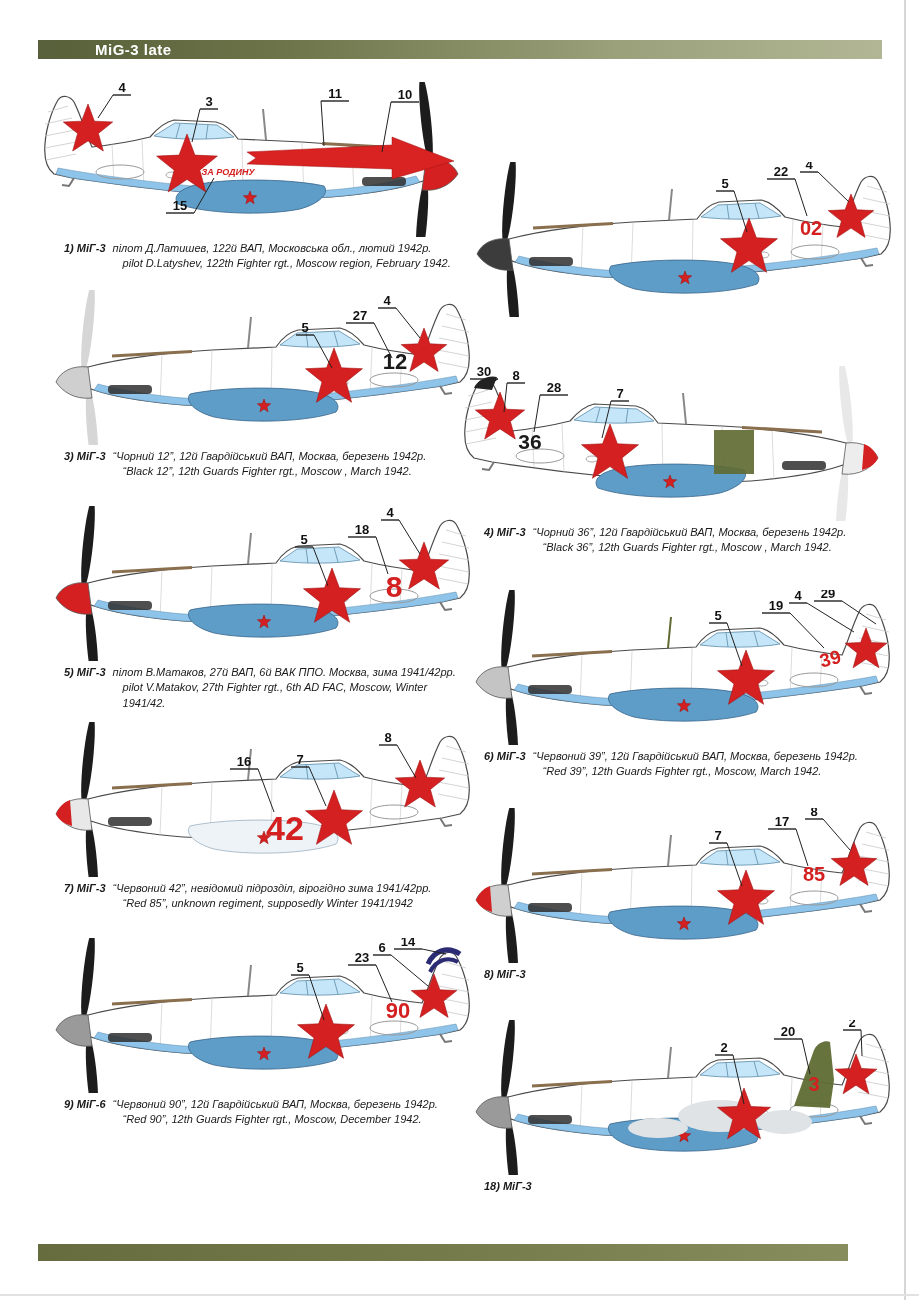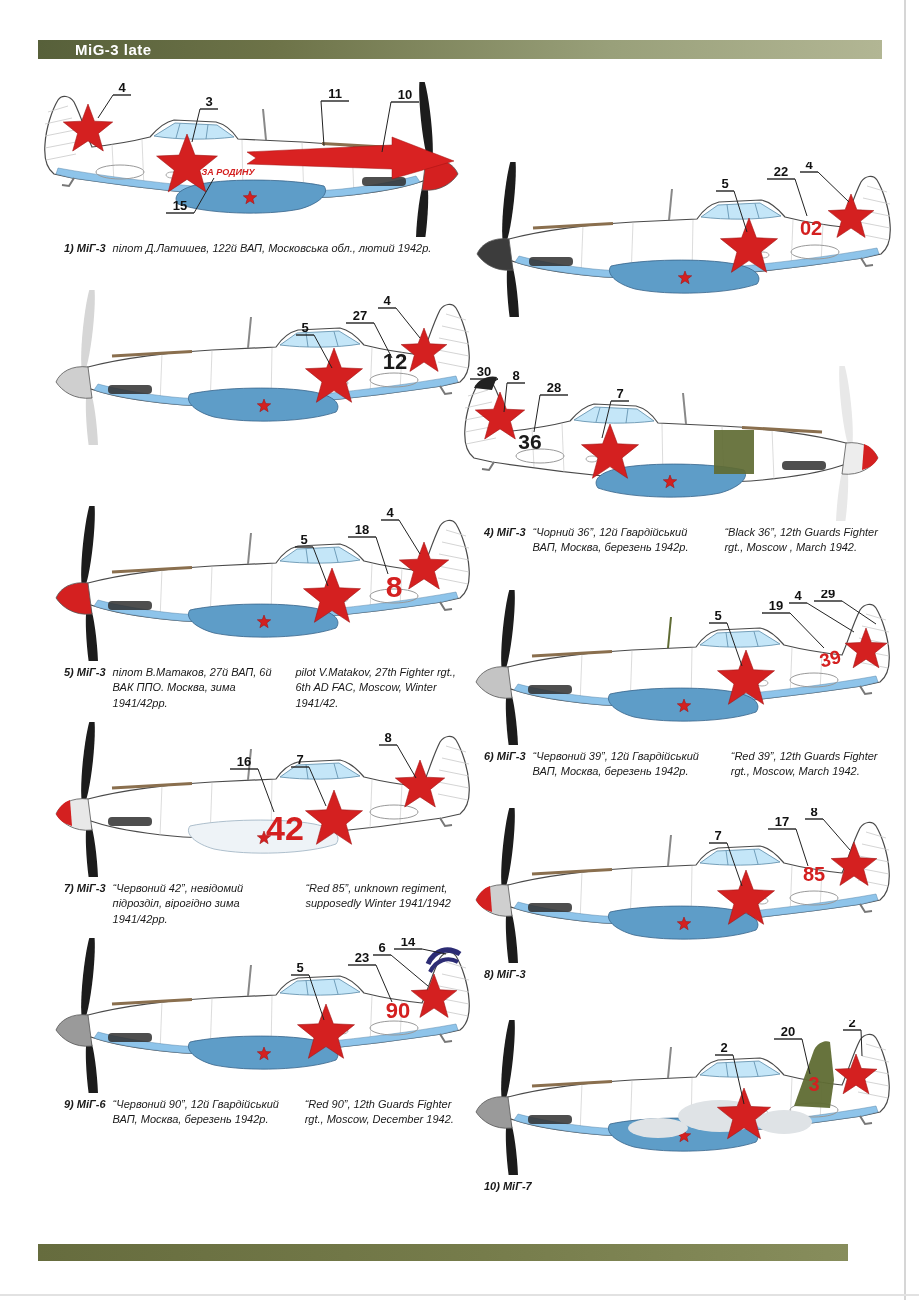--- a/index.html
+++ b/index.html
@@ -7,39 +7,39 @@
     width:919px;height:1300px;position:relative;background:#ffffff;
     font-family:"Liberation Sans",sans-serif;overflow:hidden;
   }
   .topbar{
     position:absolute;left:38px;top:40px;width:844px;height:19px;
     background:linear-gradient(90deg,#57603a 0%,#6d7348 28%,#99a07a 68%,#b2b694 100%);
     display:flex;align-items:center;
   }
   .topbar-title{
     color:#ffffff;font-weight:bold;font-size:15px;letter-spacing:.5px;
-    padding-left:37px;font-family:"Liberation Sans",sans-serif;
+    padding-left:57px;font-family:"Liberation Sans",sans-serif;
   }
   .bottombar{
     position:absolute;left:38px;top:1244px;width:810px;height:17px;
     background:linear-gradient(90deg,#666c3e 0%,#767c4b 55%,#878d5c 100%);
   }
   .brand{
     position:absolute;right:10px;top:1px;color:#ffffff;font-weight:bold;
     font-size:11px;letter-spacing:3px;line-height:13px;
     border-top:1.5px solid #fff;border-bottom:1.5px solid #fff;padding:0 5px;
     font-family:Liberation Mono, monospace;
   }
   .figure{position:absolute;width:434px;}
   .caption{
     display:flex;gap:7px;margin-top:0;padding-left:22px;padding-right:4px;
     font-style:italic;font-size:11px;line-height:1.4;color:#1a1a1a;
   }
   .cap-label{font-weight:bold;white-space:nowrap;}
-  .cap-lines{display:flex;flex-direction:row;}
+  .cap-lines{display:flex;flex-direction:column;}
   .cap-en{padding-left:10px;}
   .edge-right{position:absolute;right:13px;top:0;width:2px;height:1300px;background:#d6d6d6;}
   .edge-bottom{position:absolute;left:0;top:1294px;width:919px;height:2px;background:#e2e2e2;}
 </style>
 </head>
 <body>
 
 <div class="topbar">
   <span class="topbar-title">MiG-3 late</span>
 </div>
@@ -97,20 +97,21 @@
           <g>
     <line x1="152" y1="131" x2="172" y2="96" stroke="#222" stroke-width="1"></line>
     <line x1="124" y1="131" x2="152" y2="131" stroke="#222" stroke-width="1.4"></line>
     <text x="138" y="128" text-anchor="middle" font-size="13" font-weight="bold" fill="#111" font-family="Liberation Sans, sans-serif">15</text>
   </g>
         </g>
       </svg><div class="caption">
        <span class="cap-label">1) МіГ-3</span>
        <span class="cap-lines">
          <span class="cap-ua">пілот Д.Латишев, 122й ВАП, Московська обл., лютий 1942р.</span>
+         <span class="cap-en">pilot D.Latyshev, 122th Fighter rgt., Moscow region, February 1942.</span>
        </span>
      </div></div>
     <div class="figure" style="left: 463px; top: 162px;"><svg viewBox="0 0 430 155" width="430" height="155">
         <g>
           <g>
     <ellipse cx="46" cy="38" rx="5" ry="45" fill="#1c1c1c" transform="rotate(6 46 38)"></ellipse>
     <ellipse cx="50" cy="140" rx="5" ry="42" fill="#1c1c1c" transform="rotate(-5 50 140)"></ellipse>
           </g>
           <path d="M20,92 C30,84 38,79 46,77 C80,68 130,62 170,60 L234,57 C240,48 248,42 256,40 L298,38 C308,40 316,48 322,55 C342,60 362,63 380,65 C386,52 390,36 398,20 C402,14 410,12 414,18 C420,28 426,46 427,62 C428,74 426,86 418,92 L400,96 C360,102 320,107 280,111 C230,116 170,118 130,114 C100,111 70,106 52,100 C40,96 30,94 20,92 Z" fill="#ffffff" stroke="#4a4a4a" stroke-width="1.2"></path>
           <path d="M120,63 L118,114 M170,60.5 L168,116 M230,58 L229,114 M330,57.5 L328,107 M360,62 L358,101" stroke="#c4c4c4" stroke-width="0.6" fill="none"></path>
@@ -188,21 +189,27 @@
     <line x1="332" y1="33" x2="350" y2="68" stroke="#222" stroke-width="1"></line>
     <line x1="304" y1="33" x2="332" y2="33" stroke="#222" stroke-width="1.4"></line>
     <text x="318" y="30" text-anchor="middle" font-size="13" font-weight="bold" fill="#111" font-family="Liberation Sans, sans-serif">27</text>
   </g>
           <g>
     <line x1="354" y1="18" x2="378" y2="48" stroke="#222" stroke-width="1"></line>
     <line x1="336" y1="18" x2="354" y2="18" stroke="#222" stroke-width="1.4"></line>
     <text x="345" y="15" text-anchor="middle" font-size="13" font-weight="bold" fill="#111" font-family="Liberation Sans, sans-serif">4</text>
   </g>
         </g>
-      </svg></div>
+      </svg><div class="caption">
+       <span class="cap-label">3) МіГ-3</span>
+       <span class="cap-lines">
+         <span class="cap-ua">“Чорний 12”, 12й Гвардійський ВАП, Москва, березень 1942р.</span>
+         <span class="cap-en">“Black 12”, 12th Guards Fighter rgt., Moscow , March 1942.</span>
+       </span>
+     </div></div>
     <div class="figure" style="left: 462px; top: 366px;"><svg viewBox="0 0 430 155" width="430" height="155">
         <g transform="translate(430,0) scale(-1,1)">
           <g>
     <ellipse cx="46" cy="38" rx="5" ry="45" fill="#e8e8e8" transform="rotate(6 46 38)"></ellipse>
     <ellipse cx="50" cy="140" rx="5" ry="42" fill="#e8e8e8" transform="rotate(-5 50 140)"></ellipse>
           </g>
           <path d="M20,92 C30,84 38,79 46,77 C80,68 130,62 170,60 L234,57 C240,48 248,42 256,40 L298,38 C308,40 316,48 322,55 C342,60 362,63 380,65 C386,52 390,36 398,20 C402,14 410,12 414,18 C420,28 426,46 427,62 C428,74 426,86 418,92 L400,96 C360,102 320,107 280,111 C230,116 170,118 130,114 C100,111 70,106 52,100 C40,96 30,94 20,92 Z" fill="#ffffff" stroke="#4a4a4a" stroke-width="1.2"></path>
           <path d="M120,63 L118,114 M170,60.5 L168,116 M230,58 L229,114 M330,57.5 L328,107 M360,62 L358,101" stroke="#c4c4c4" stroke-width="0.6" fill="none"></path>
           <path d="M148,104 C180,97 240,96 272,102 C292,106 300,114 294,122 C266,132 206,134 172,127 C154,122 142,112 148,104 Z" fill="#5e9dc8" stroke="#39658a" stroke-width="0.8"></path>
           <polygon points="222.0,109.0 223.7,113.6 228.7,113.8 224.8,116.9 226.1,121.7 222.0,118.9 217.9,121.7 219.2,116.9 215.3,113.8 220.3,113.6" fill="#d42020" stroke="#a31414" stroke-width="0.6"></polygon>
@@ -562,21 +569,21 @@
     <line x1="312" y1="19" x2="340" y2="19" stroke="#222" stroke-width="1.4"></line>
     <text x="326" y="16" text-anchor="middle" font-size="13" font-weight="bold" fill="#111" font-family="Liberation Sans, sans-serif">20</text>
   </g>
           <g>
     <line x1="399" y1="10" x2="400" y2="36" stroke="#222" stroke-width="1"></line>
     <line x1="381" y1="10" x2="399" y2="10" stroke="#222" stroke-width="1.4"></line>
     <text x="390" y="7" text-anchor="middle" font-size="13" font-weight="bold" fill="#111" font-family="Liberation Sans, sans-serif">2</text>
   </g>
         </g>
       </svg><div class="caption">
-       <span class="cap-label">10) МіГ-7</span>
+       <span class="cap-label">18) МіГ-3</span>
        <span class="cap-lines">
        </span>
      </div></div>
   </div>
 
 <div class="bottombar"></div>
 <span class="brand">ARMORY</span>
 
 <div class="edge-right"></div>
 <div class="edge-bottom"></div>

